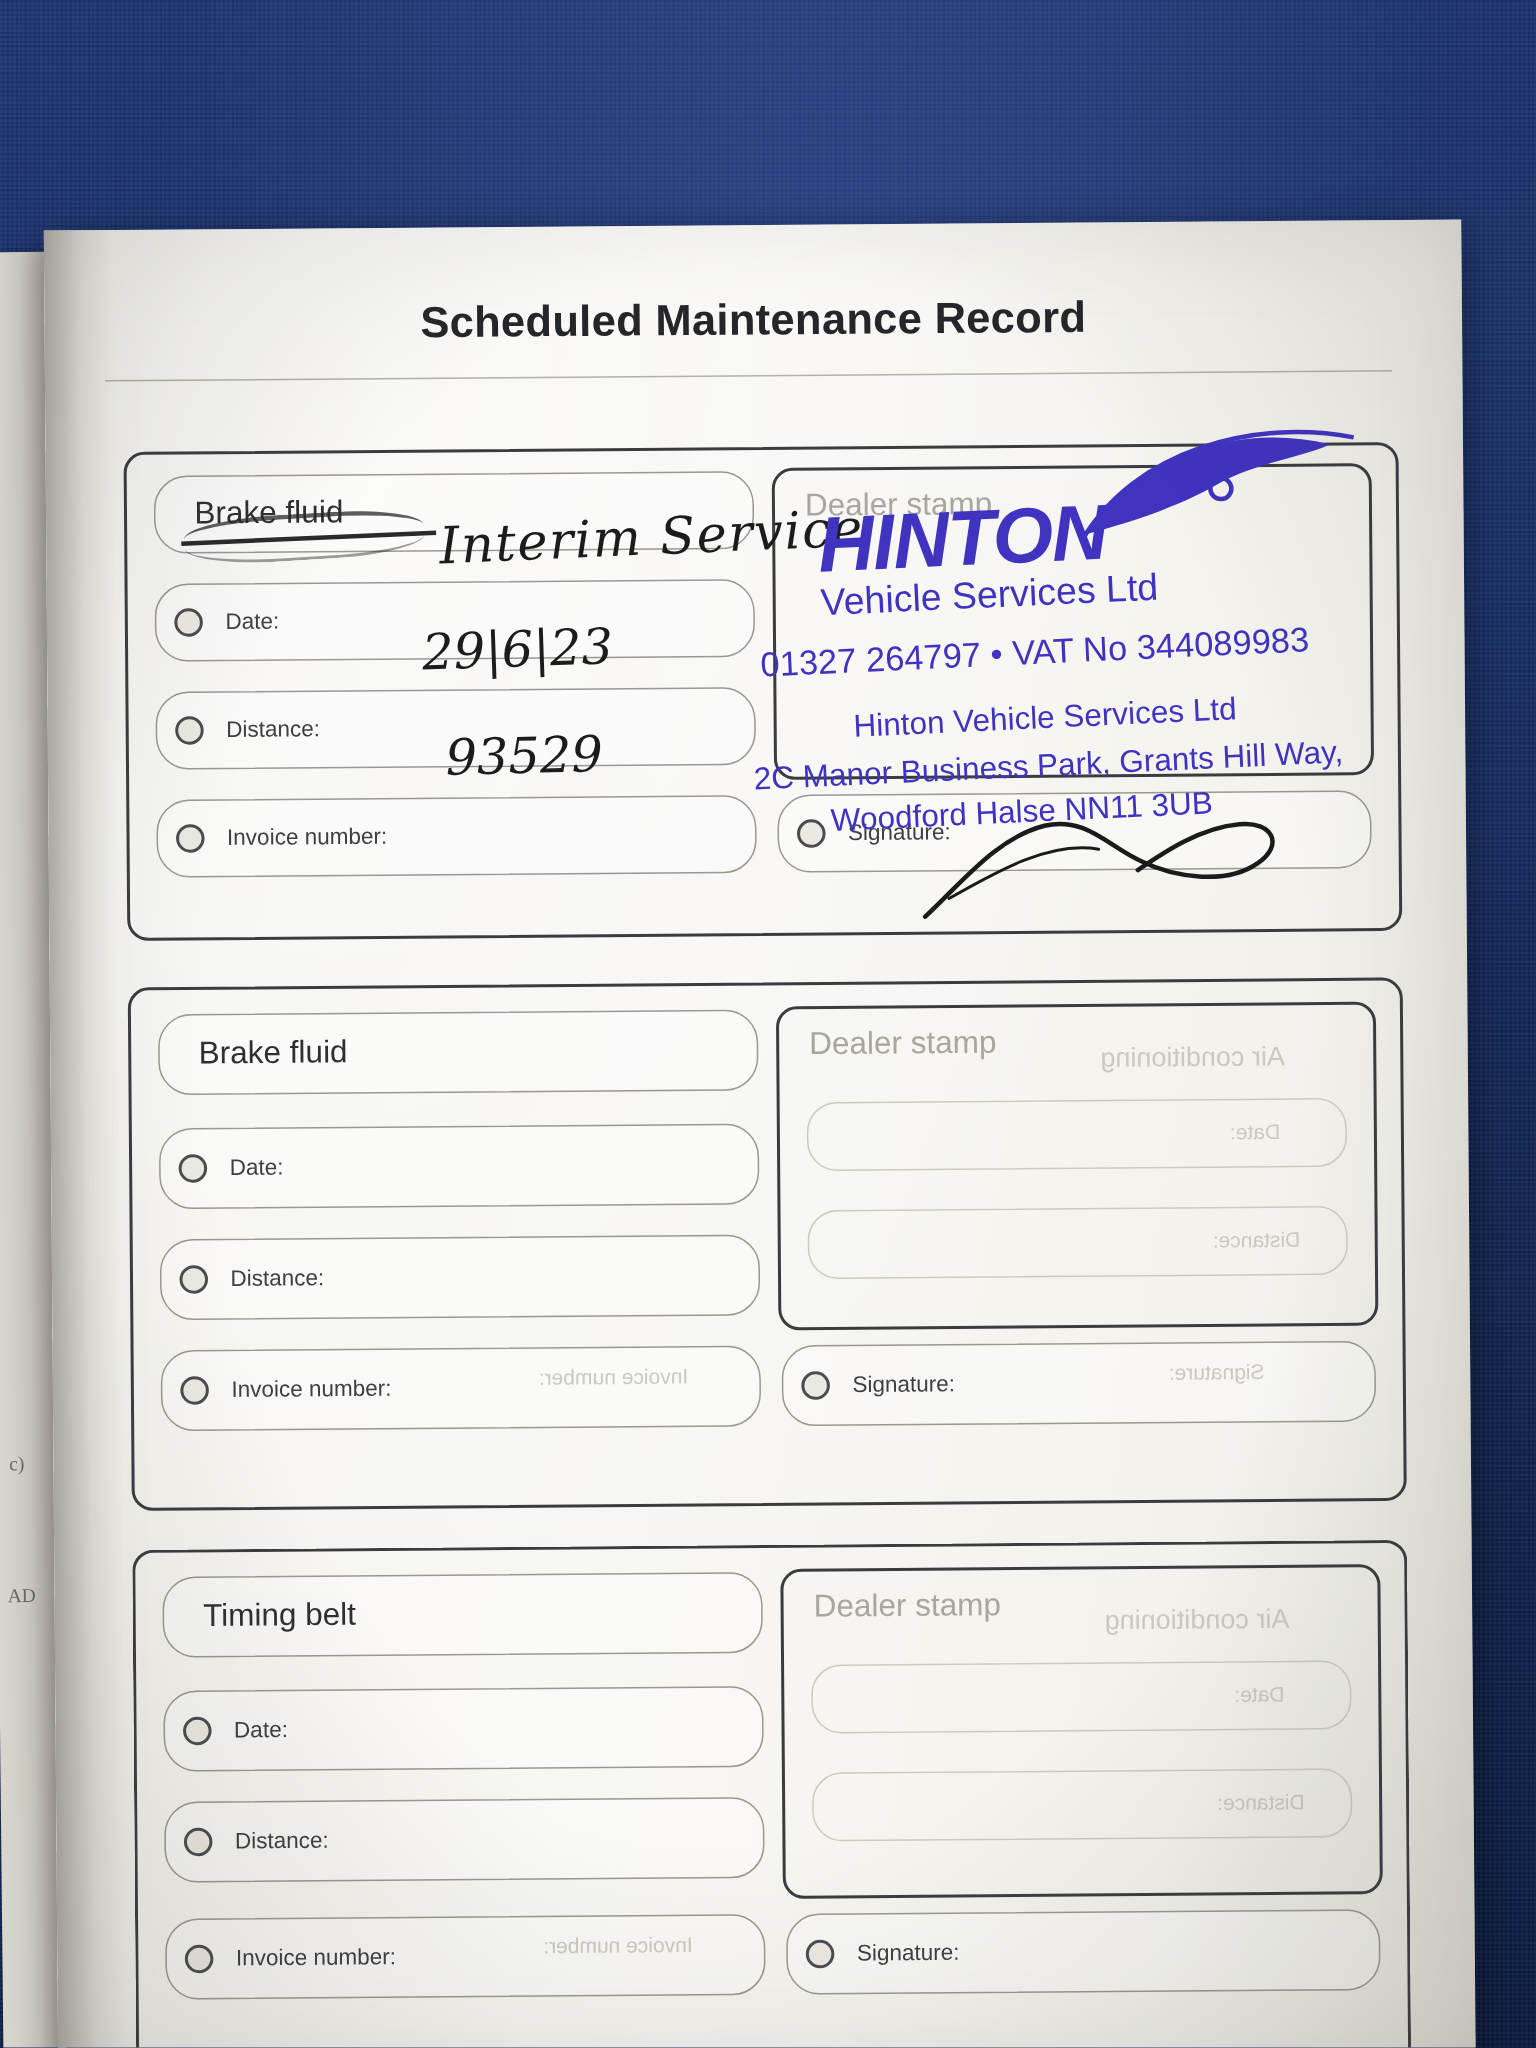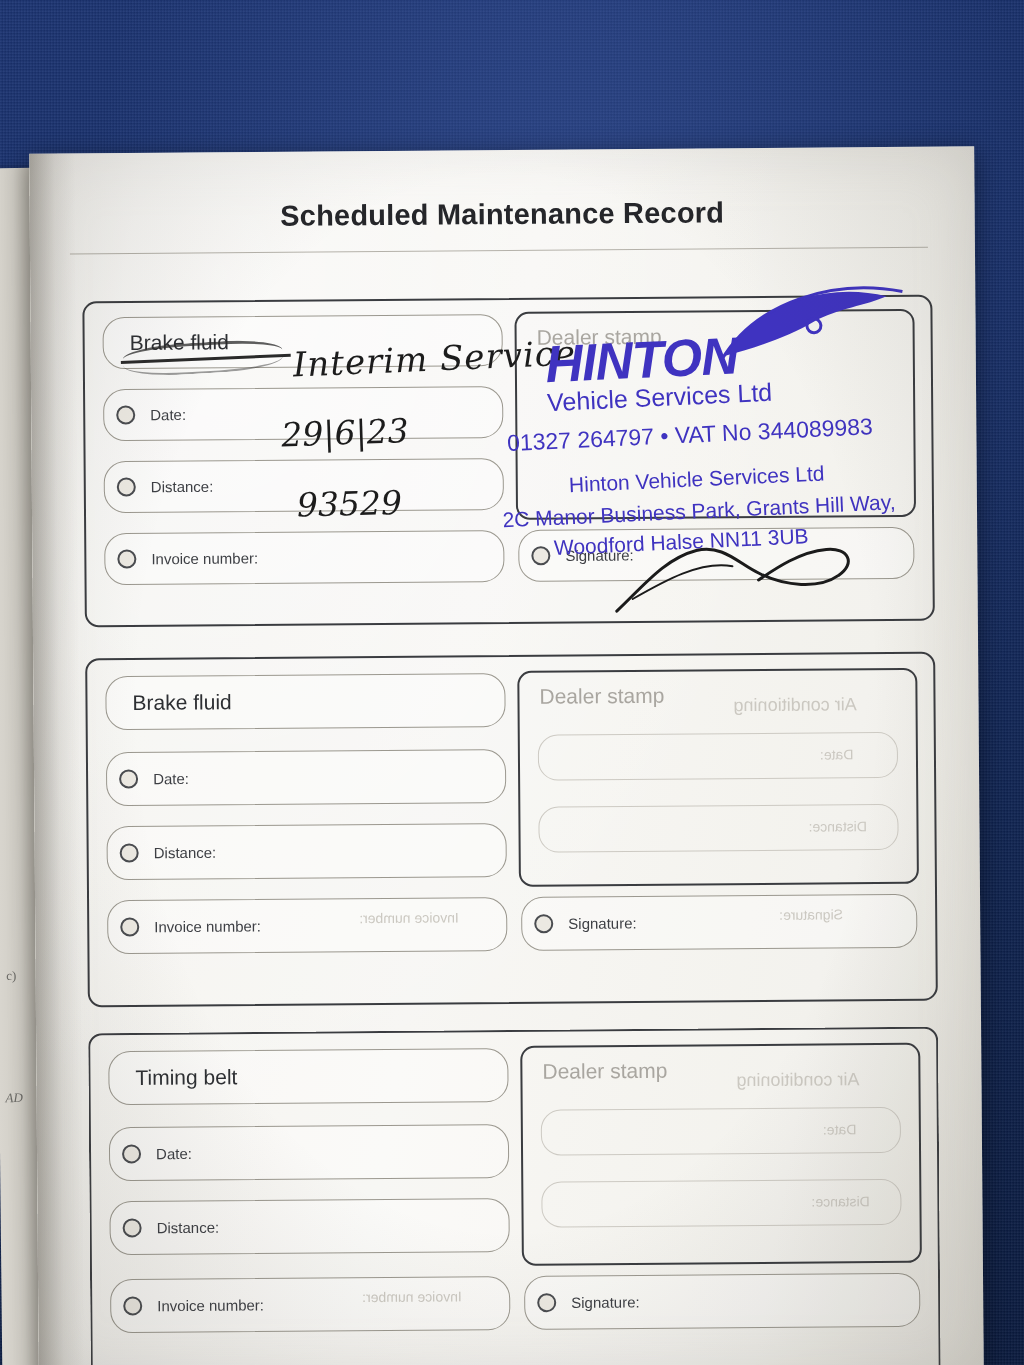--- a/index.html
+++ b/index.html
@@ -318,21 +318,21 @@
     background: radial-gradient(ellipse at 50% 45%, rgba(0,0,0,0) 55%, rgba(60,55,45,0.16) 100%);
   }
 </style>
 </head>
 <body>
 
 <div class="backdrop"></div>
 
 <div class="prev-page">
   <span class="prev-mark" style="left:8px; top:800px;">c)</span>
-  <span class="prev-mark" style="left:6px; top:922px;font-style:italic;">AD</span>
+  <span class="prev-mark" style="left:6px; top:888px;">AD</span>
 </div>
 
 <div class="page">
   <div class="page-inner">
 
     <div class="title">Scheduled Maintenance Record</div>
     <div class="title-rule"></div>
 
     <div class="block b1">
 

